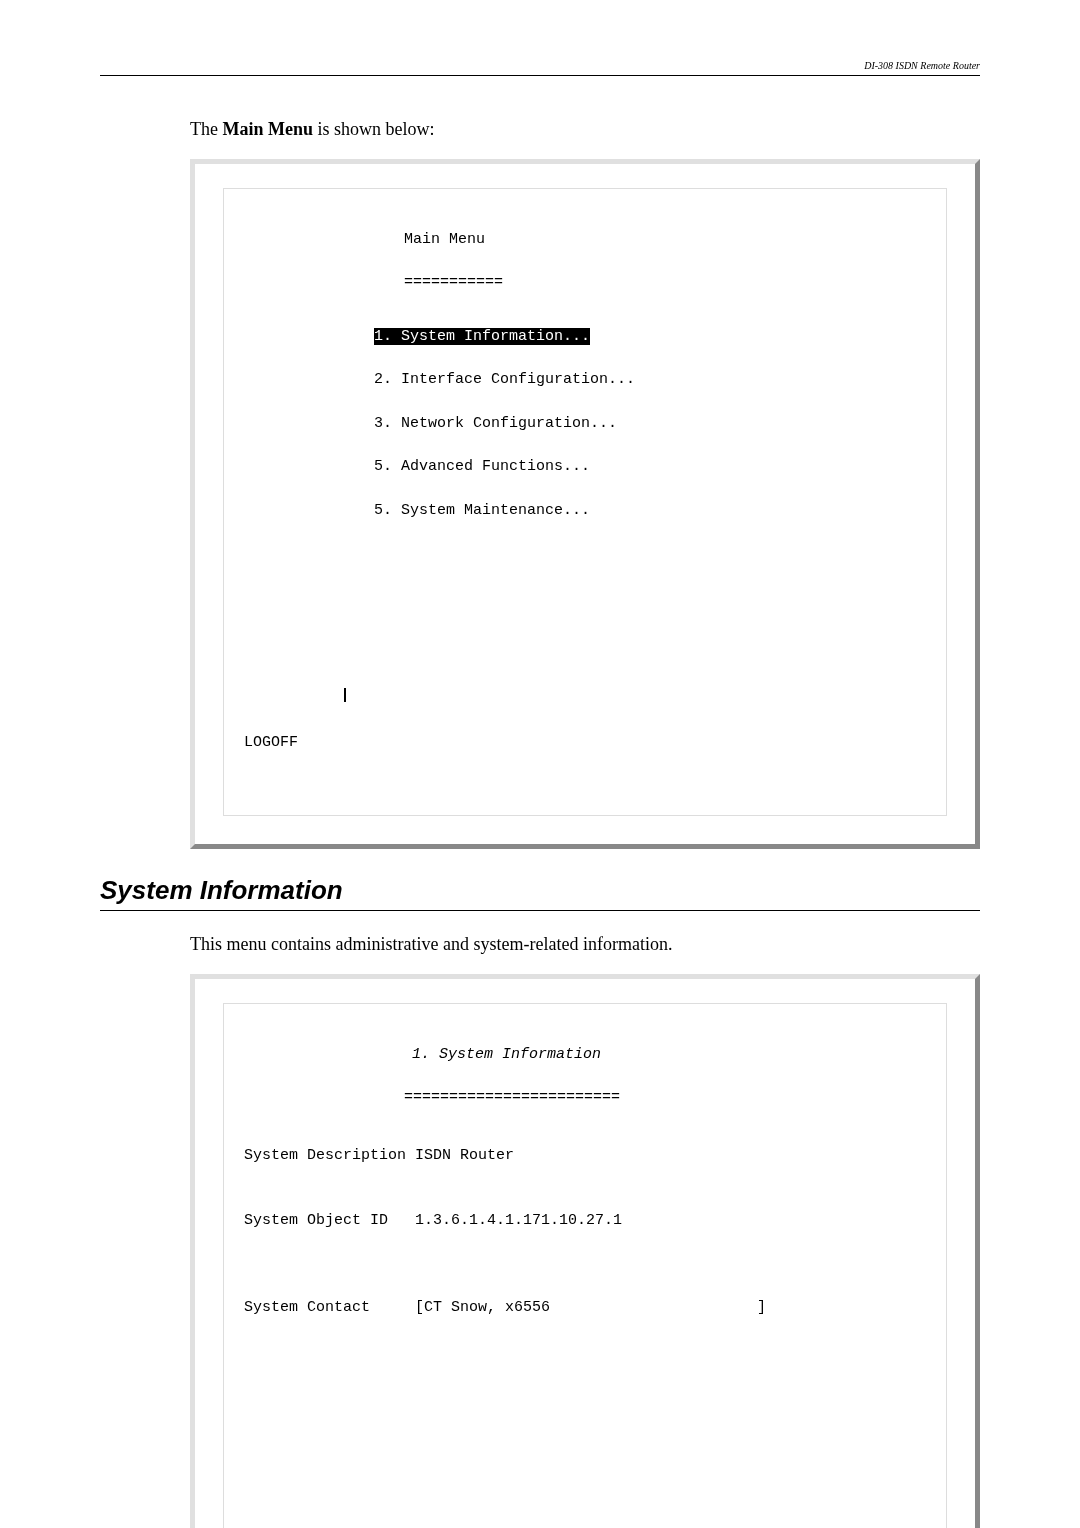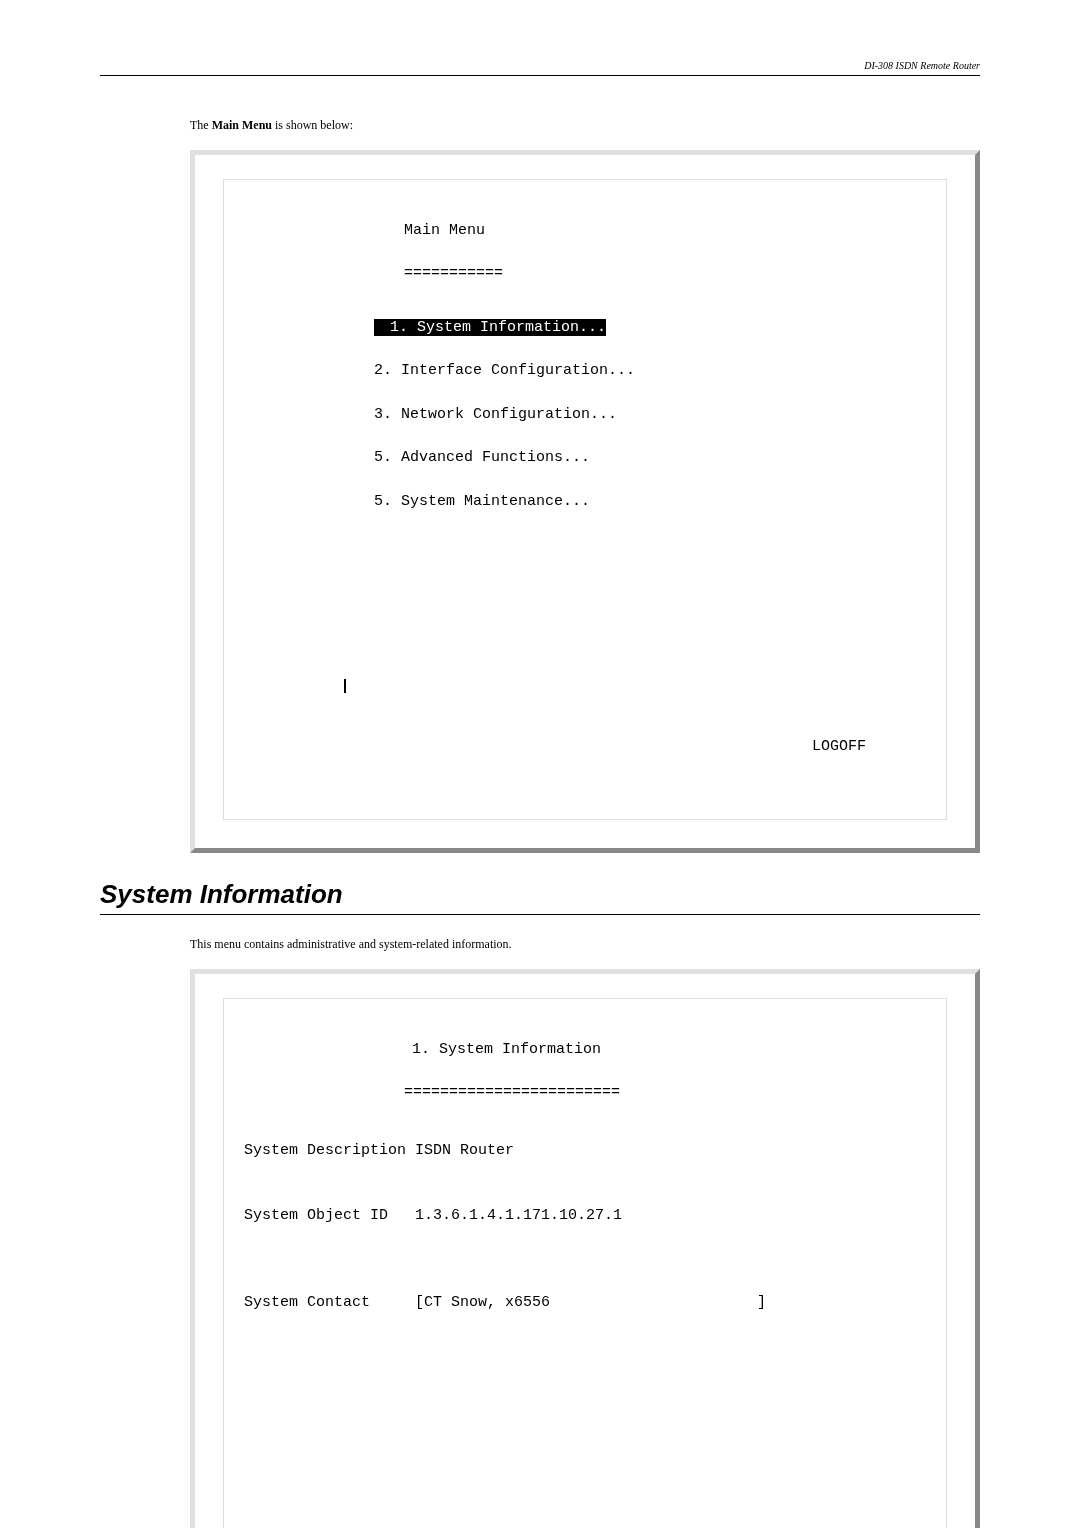--- a/index.html
+++ b/index.html
@@ -25,21 +25,21 @@
       padding-bottom: 4px;
       border-bottom: 1px solid #000;
       margin-bottom: 40px;
     }
 
     .content {
       padding-left: 90px;
     }
 
     .body-text {
-      font-size: 12px;
+      font-size: 18px;
       line-height: 1.5;
       margin-bottom: 12px;
     }
 
     .bold {
       font-weight: bold;
     }
 
     .terminal-box {
       border: 5px solid #ccc;
@@ -79,44 +79,44 @@
       margin-bottom: 10px;
     }
 
     .menu-row {
       padding-left: 130px;
     }
 
     .highlight {
       background: #000;
       color: #fff;
-      padding-left: 16px;
     }
 
     .cursor {
       display: inline-block;
       width: 2px;
       height: 14px;
       background: #000;
       vertical-align: middle;
       margin-left: 100px;
     }
 
     .logoff {
-      text-align: right;
+      text-align: left;
       padding-right: 60px;
-      margin-top: 16px;
+      margin-top: 3px;
     }
 
     .term2-row {
       margin-bottom: 0;
     }
 
     .term2-title {
       padding-left: 168px;
+      font-style: italic;
     }
 
     .term2-divider {
       padding-left: 160px;
       margin-bottom: 14px;
     }
 
     .section-heading {
       font-family: Arial, Helvetica, sans-serif;
       font-size: 26px;

